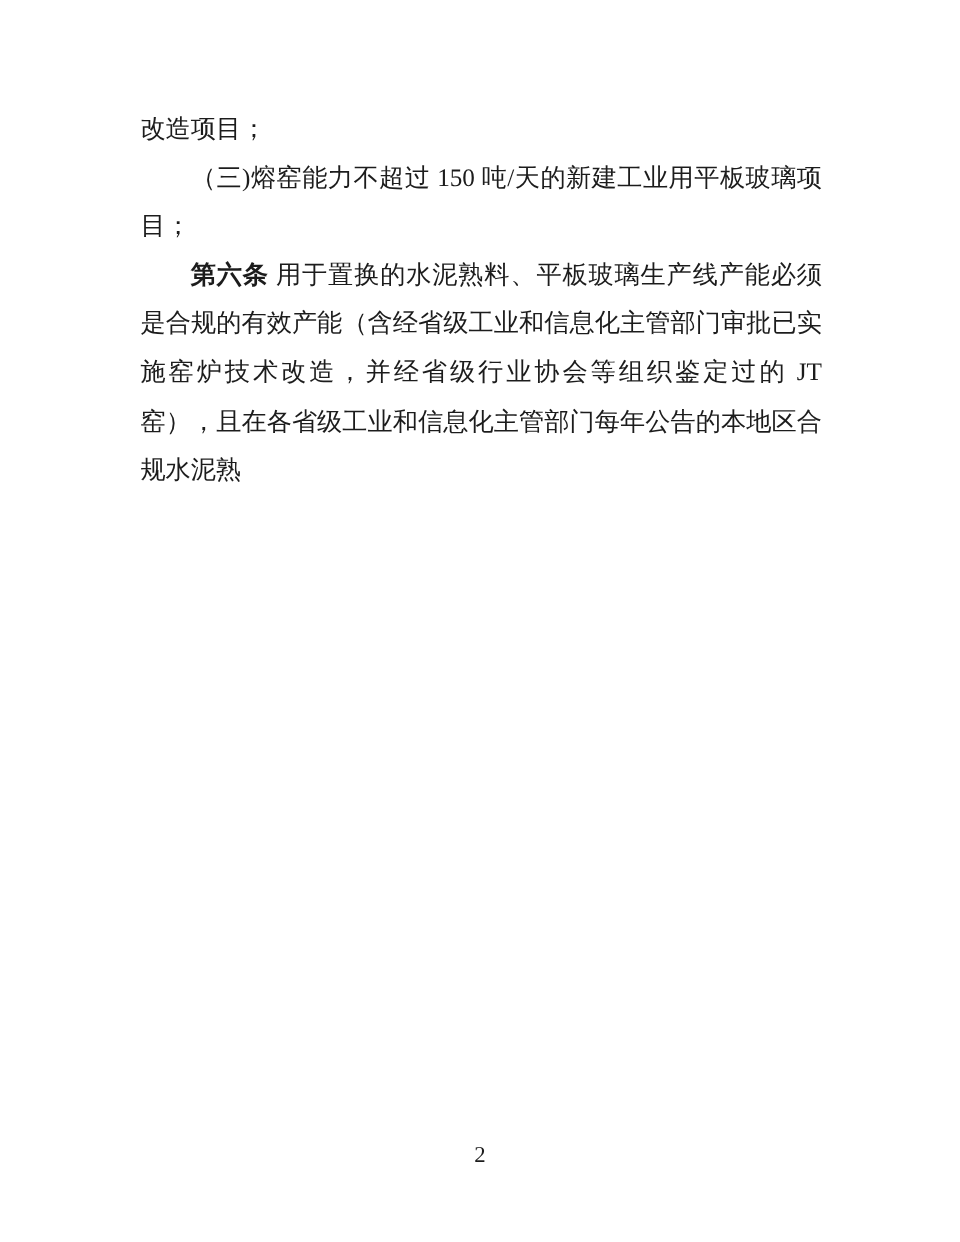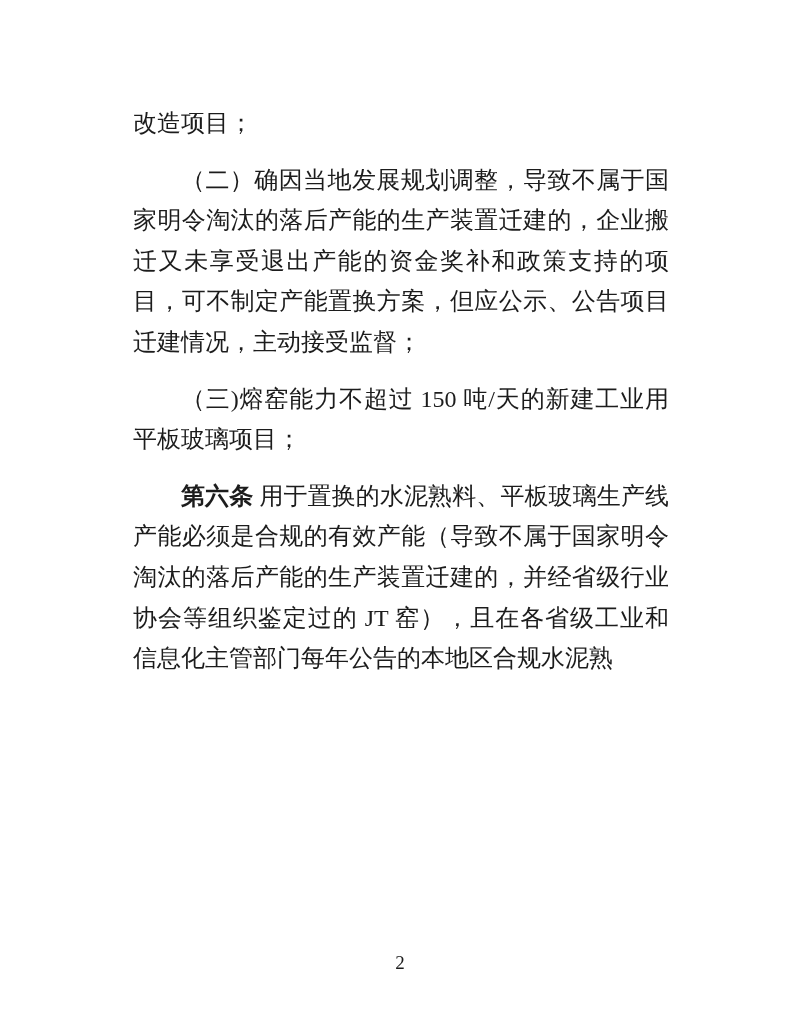--- a/index.html
+++ b/index.html
@@ -13,22 +13,22 @@
     height: 1035px;
     background: #ffffff;
     overflow: hidden;
     font-family: "Liberation Serif", "DejaVu Serif", serif;
     color: #1c1c1c;
   }
   .doc-body {
     padding: 87px 115px 0 117px;
   }
   .para {
-    margin: 16px;
-    font-size: 24px;
+    margin: 0;
+    font-size: 21px;
     line-height: 40.6px;
     text-align: justify;
     text-justify: inter-ideograph;
     word-break: break-all;
   }
   .para.indent {
     text-indent: 2em;
   }
   .para .bold {
     font-weight: bold;
@@ -47,26 +47,25 @@
   }
 </style>
 </head>
 <body>
 
 <div class="doc-page">
   <div class="doc-body">
 
     <p class="para"><span>改造项目；</span></p>
 
-    <p class="para indent"><span>（二）确因当地发展规划调整，导致不属于国家明令淘汰的落后产能的生产装置迁建的，企业搬迁又未享受退出产能的资金奖补和政策支持的项目，可不制定产能置换方案，但应公示、公告项目迁建情况，主动接受监督；</span></p>
 
     <p class="para indent"><span>（三)熔窑能力不超过 150 吨/天的新建工业用平板玻璃项目；</span></p>
 
 
 
-    <p class="para indent"><span class="bold">第六条</span><span> 用于置换的水泥熟料、平板玻璃生产线产能必须是合规的有效产能（导致不属于国家明令淘汰的落后产能的生产装置迁建的，并经省级行业协会等组织鉴定过的 JT 窑），且在各省级工业和信息化主管部门每年公告的本地区合规水泥熟</span></p>
+    <p class="para indent"><span class="bold">第六条</span><span> 用于置换的水泥熟料、平板玻璃生产线产能必须是合规的有效产能（含经省级工业和信息化主管部门审批已实施窑炉技术改造，并经省级行业协会等组织鉴定过的 JT 窑），且在各省级工业和信息化主管部门每年公告的本地区合规水泥熟</span></p>
 
   </div>
 
   <div class="page-footer">
     <span class="page-number">2</span>
   </div>
 </div>
 
 </body></html>

